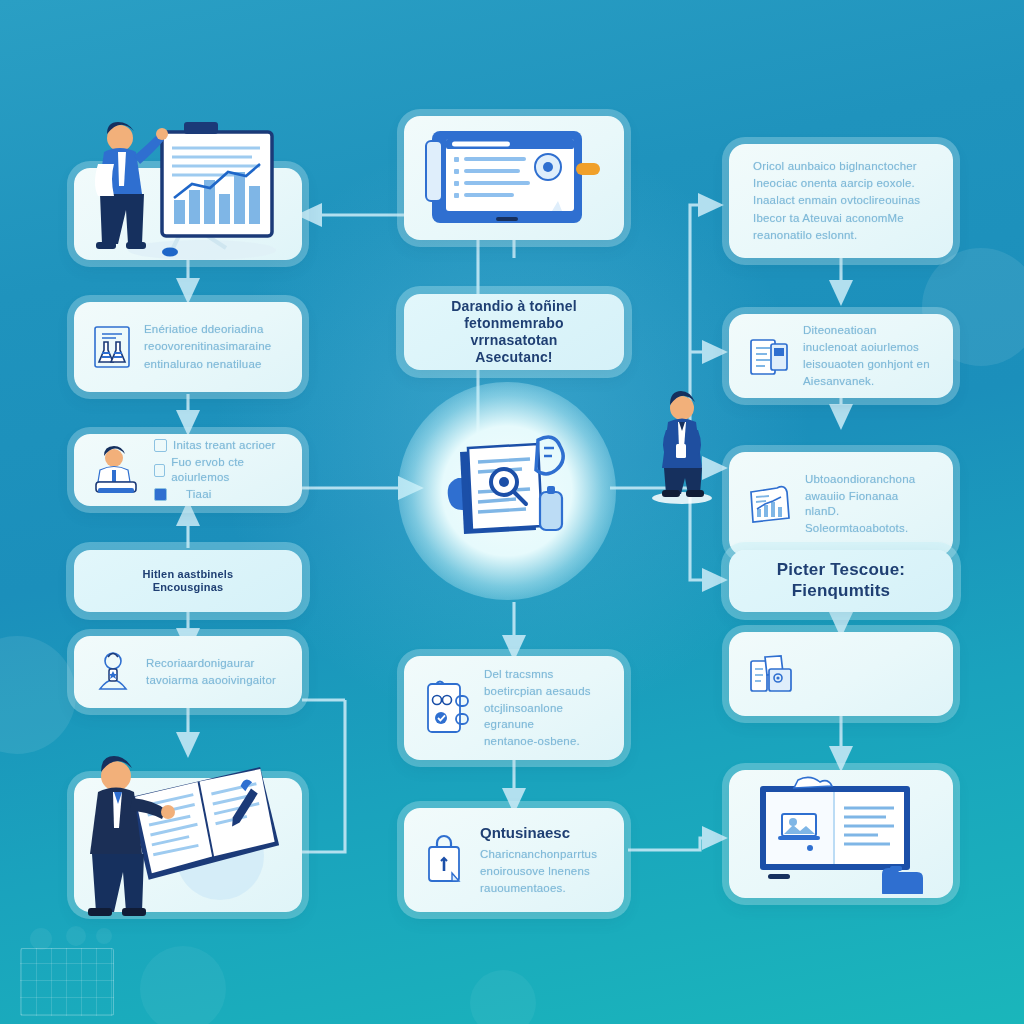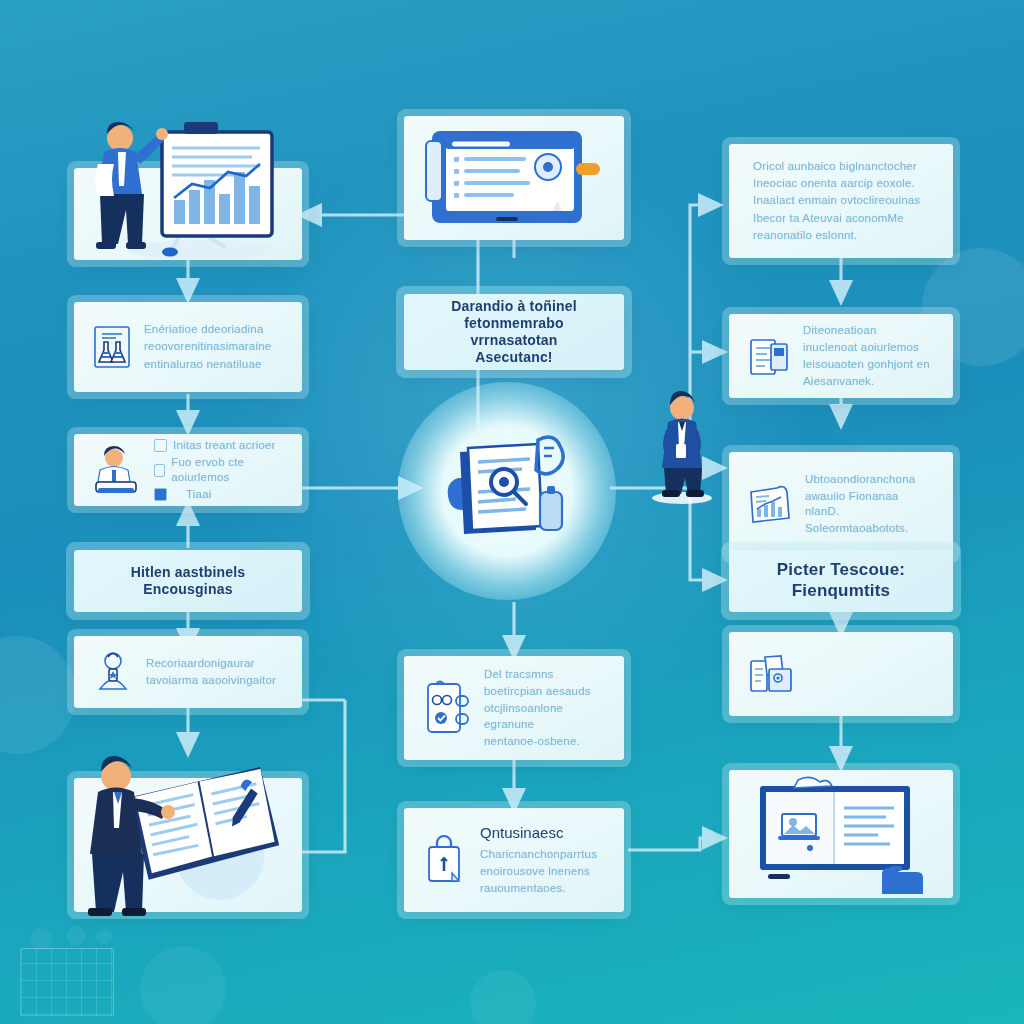--- a/index.html
+++ b/index.html
@@ -27,40 +27,40 @@
       repeating-linear-gradient(0deg, rgba(255,255,255,0.14) 0 1px, transparent 1px 17px);
     pointer-events:none;
   }
   .dotdeco{position:absolute;border-radius:50%;background:rgba(255,255,255,0.06);}
 
   
   #wires{position:absolute;inset:0;width:1024px;height:1024px;}
 
   
   .card{
-    position:absolute;box-sizing:border-box;border-radius:3px;
+    position:absolute;box-sizing:border-box;border-radius:16px;
     background:linear-gradient(150deg,#f2fbfb 0%,#e9f8fa 55%,#dff4f8 100%);
     box-shadow:0 0 0 7px rgba(210,243,248,0.30), 0 6px 18px rgba(10,60,90,0.13);
     display:flex;align-items:center;gap:12px;padding:14px 18px;
   }
   .card .txt{display:flex;flex-direction:column;gap:2px;}
   .body-line{
     color:#7fb9d8;font-size:11.5px;line-height:1.32;letter-spacing:.2px;
     text-shadow:0 0 1px rgba(150,200,225,.6);
   }
   .heading{
     color:#1f3f73;font-weight:bold;font-size:19px;line-height:1.22;letter-spacing:.2px;
     text-align:center;width:100%;
   }
   .card.header{
     background:linear-gradient(150deg,#e2f7fb 0%,#d5f1f8 100%);
     justify-content:center;
     box-shadow:0 0 0 8px rgba(190,238,247,0.35), 0 6px 18px rgba(10,60,90,0.14);
   }
-  .sm-head{color:#1f3f73;font-weight:normal;font-size:12.5px;line-height:1.3;}
+  .sm-head{color:#1f3f73;font-weight:bold;font-size:12.5px;line-height:1.3;}
 
   .ill{ 
     padding:0;justify-content:center;
   }
 
   .icon{flex:0 0 auto;display:block;}
 </style>
 </head>
 <body>
 
@@ -201,21 +201,21 @@
         <span class="body-line">Fuo ervob cte aoiurlemos</span>
       </div>
       <div style="display:flex;align-items:center;gap:19px;">
         <span style="width:11px;height:11px;border:1.4px solid #8cc2e2;border-radius:2px;display:inline-block;background:#2f6fd0;"></span>
         <span class="body-line">Tiaai</span>
       </div>
     </div>
   </div>
 
   <div class="card header" style="left:74px;top:550px;width:228px;height:62px;">
-    <div class="heading" style="white-space:pre-line;font-size:14px;">Hitlen aastbinels
+    <div class="heading" style="white-space:pre-line;font-size:11px;">Hitlen aastbinels
 Encousginas</div>
   </div>
 
   <div class="card" style="left:74px;top:636px;width:228px;height:72px;">
     <svg class="icon" width="42" height="46" viewBox="0 0 42 46">
       <circle cx="21" cy="12" r="8" fill="none" stroke="#2f6fd0" stroke-width="1.6"></circle>
       <path d="M16 8 q5 -7 10 0" stroke="#1b3a78" stroke-width="1.6" fill="none"></path>
       <path d="M8 40 q13 -18 26 0z" fill="none" stroke="#2f6fd0" stroke-width="1.6"></path>
       <rect x="17" y="20" width="8" height="12" rx="2" fill="#ffffff" stroke="#1b3a78" stroke-width="1.5"></rect>
       <path d="M21 22 l1.5 3 h3 l-2.4 2 l1 3 l-3.1 -2 l-3.1 2 l1 -3 l-2.4 -2 h3z" fill="#2f6fd0"></path>

